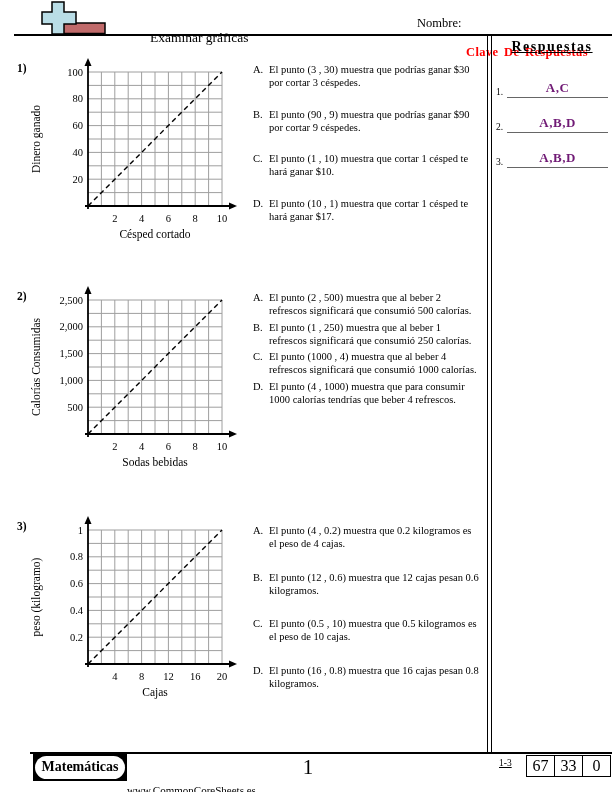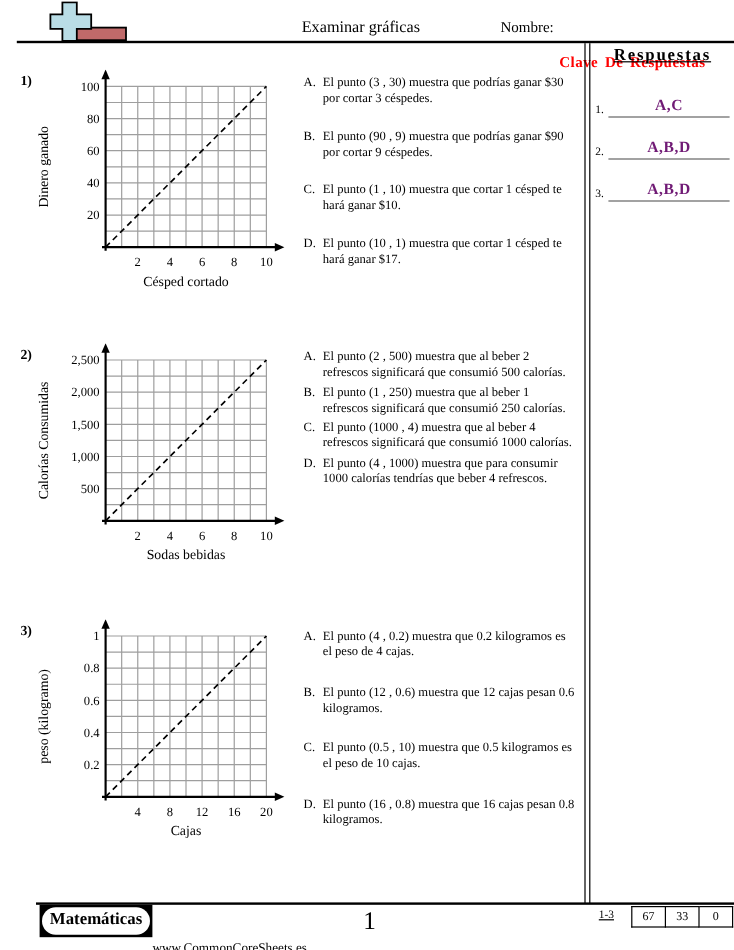--- a/index.html
+++ b/index.html
@@ -1,21 +1,21 @@
 <!DOCTYPE html>
 <html><head>
 <meta charset="utf-8">
 <style>
   html,body{margin:0;padding:0;background:#e8e8e8;}
   .page{
     position:relative;width:612px;height:792px;background:#ffffff;margin:0 auto;
     font-family:"Liberation Serif", serif;color:#000;overflow:hidden;
   }
   
-  .hdr-title{position:absolute;left:150px;top:15px;width:200px;text-align:right;font-size:13.5px;}
+  .hdr-title{position:absolute;left:150px;top:30px;width:200px;text-align:left;font-size:13.5px;}
   .hdr-name{position:absolute;left:417px;top:16px;font-size:12.5px;text-align:right;}
   .hdr-name-value{position:absolute;left:466px;top:15px;font-size:12.5px;font-weight:bold;color:#ff0000;letter-spacing:.4px;word-spacing:2px;margin-top:30px;}
   .hdr-rule{position:absolute;left:14px;right:0;top:34px;height:2px;background:#000;}
   .logo{position:absolute;left:38px;top:1px;}
   
   .instruction{position:absolute;left:12px;top:40px;width:470px;font-size:11.5px;font-weight:bold;}
   
   .vsep{position:absolute;left:487px;top:36px;height:717px;width:3px;
         border-left:1.5px solid #000;border-right:1.5px solid #000;}
   
@@ -34,21 +34,21 @@
   .opt-text{flex:1;}
   
   .ftr-rule{position:absolute;left:30px;right:0;top:752px;height:1.5px;background:#000;}
   .brand{position:absolute;left:33px;top:754px;width:94px;height:27px;background:#000;}
   .brand-inner{position:absolute;left:2px;top:2px;right:2px;bottom:2px;background:#fff;
                border-radius:12px;text-align:center;font-size:14px;font-weight:bold;line-height:22px;}
   .site{position:absolute;left:127px;top:784px;font-size:11px;}
   .page-num{position:absolute;left:288px;top:755px;width:40px;text-align:center;font-size:21px;}
   .score-label{position:absolute;left:499px;top:758px;font-size:9.5px;text-decoration:underline;}
   .score{position:absolute;left:526px;top:755px;border-collapse:collapse;}
-  .score td{border:1px solid #000;width:25px;height:14px;text-align:center;font-size:10px;
+  .score td{border:1px solid #000;width:25px;height:14px;text-align:center;font-size:16px;
             font-family:"Liberation Serif", serif;}
   .score{border:1.5px solid #000;}
 </style>
 </head>
 <body>
 
 <div class="page">
 
   <svg class="logo" width="72" height="34" viewBox="0 0 72 34">
     <rect x="18" y="22" width="49" height="10.5" fill="#c06a6a" stroke="#000" stroke-width="1.5"></rect>

